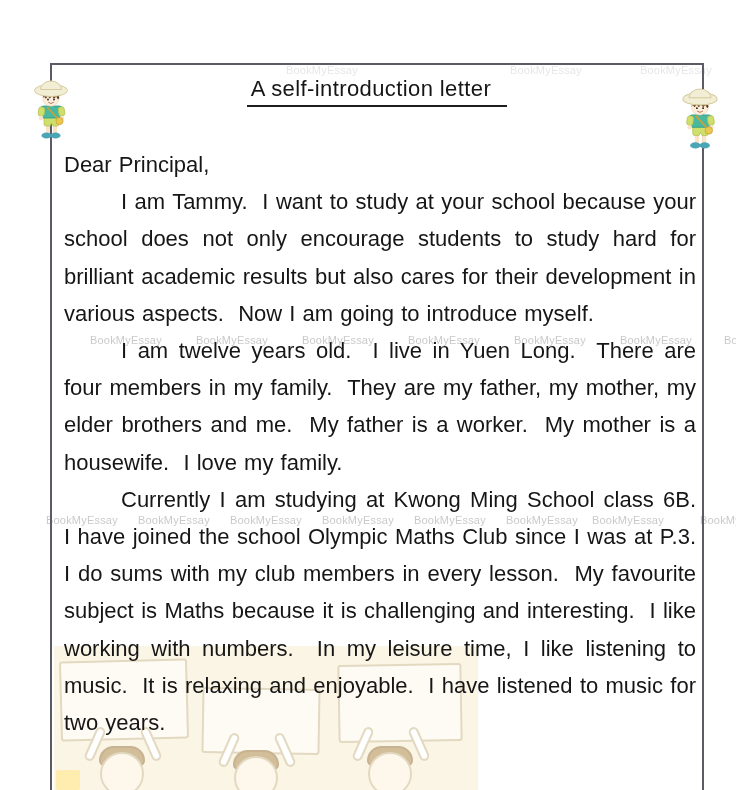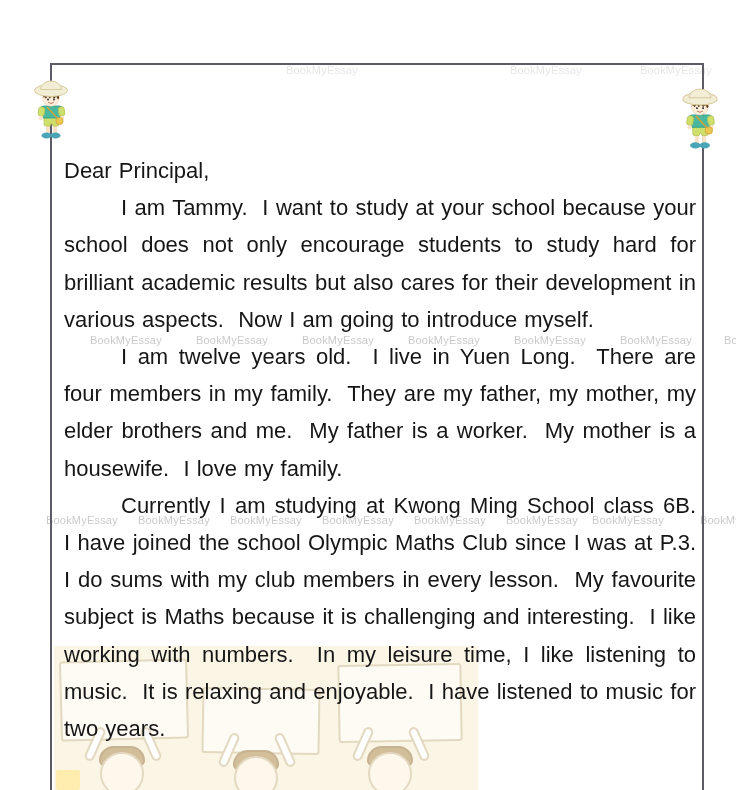--- a/index.html
+++ b/index.html
@@ -26,21 +26,21 @@
   
   .title-row { position:absolute; left:50px; top:76px; width:654px; text-align:center; z-index:2; }
   .title-text {
     display:inline-block; font-size:22px; color:#161616; letter-spacing:.4px;
     border-bottom:2px solid #1d1d1d; padding:0 16px 3px 4px;
   }
 
   
   .letter-body {
     position:absolute; left:64px; top:146px; width:632px; z-index:2;
-    font-size:22px; line-height:37.2px; color:#161616;margin-top:6px;
+    font-size:22px; line-height:37.2px; color:#161616;
   }
   .letter-body p {
     margin:0; text-align:justify; white-space:pre-wrap; word-spacing:1px;
   }
   .letter-body p.indent { text-indent:57px; }
 
   
   .bottom-art {
     position:absolute; left:54px; top:646px; width:424px; height:144px;
     z-index:1; opacity:.55; overflow:hidden; background:#f9eed2; pointer-events:none;
@@ -119,20 +119,23 @@
     <div class="kid-hair" style="left:313px; top:100px;"></div>
     <div class="kid-head" style="left:46px;  top:106px;"></div>
     <div class="kid-head" style="left:180px; top:110px;"></div>
     <div class="kid-head" style="left:314px; top:106px;"></div>
 
     <div class="yellow-patch"></div>
   </div>
 
   <div class="page-frame"></div>
 
+  <div class="title-row">
+    <span class="title-text">A self-introduction letter</span>
+  </div>
 
   <div class="letter-body">
     <p>Dear Principal,</p>
     <p class="indent">I am Tammy.  I want to study at your school because your school does not only encourage students to study hard for brilliant academic results but also cares for their development in various aspects.  Now I am going to introduce myself.</p>
     <p class="indent">I am twelve years old.  I live in Yuen Long.  There are four members in my family.  They are my father, my mother, my elder brothers and me.  My father is a worker.  My mother is a housewife.  I love my family.</p>
     <p class="indent">Currently I am studying at Kwong Ming School class 6B.  I have joined the school Olympic Maths Club since I was at P.3. I do sums with my club members in every lesson.  My favourite subject is Maths because it is challenging and interesting.  I like working with numbers.  In my leisure time, I like listening to music.  It is relaxing and enjoyable.  I have listened to music for two years.</p>
   </div>
 
   <div class="wm-layer">
     <span class="wm faint" style="left:286px; top:24px;">BookMyEssay</span>

